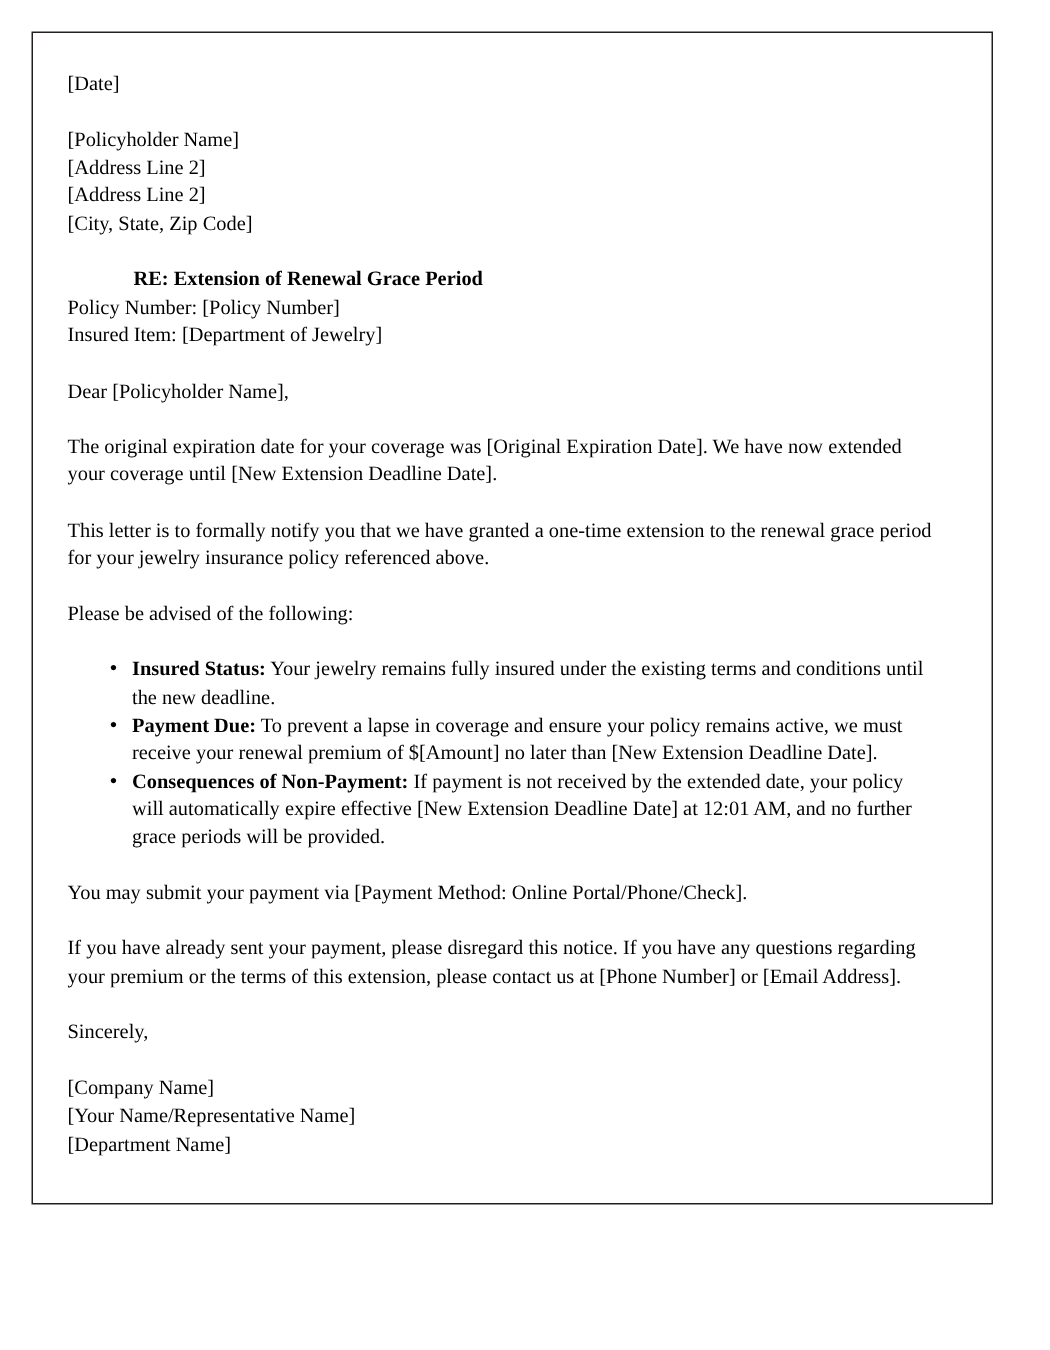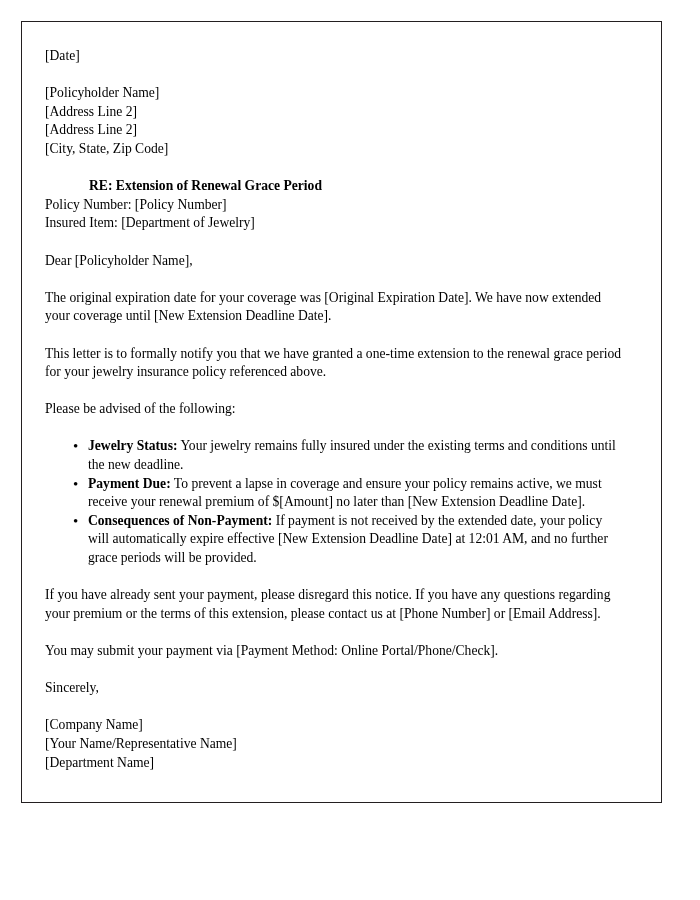--- a/index.html
+++ b/index.html
@@ -106,35 +106,35 @@
 
     <p class="para">The original expiration date for your coverage was [Original Expiration Date]. We have now extended your coverage until [New Extension Deadline Date].</p>
 
     <p class="para">This letter is to formally notify you that we have granted a one-time extension to the renewal grace period for your jewelry insurance policy referenced above.</p>
 
     <p class="para">Please be advised of the following:</p>
 
     <ul class="bullet-list">
       <li class="bullet-item">
         <span class="bullet-dot">•</span>
-        <span class="bullet-lead">Jewelry Status:</span><span class="bullet-text"> Your jewelry remains fully insured under the existing terms and conditions until the new deadline.</span>
+        <span class="bullet-lead">Insured Status:</span><span class="bullet-text"> Your jewelry remains fully insured under the existing terms and conditions until the new deadline.</span>
       </li>
       <li class="bullet-item">
         <span class="bullet-dot">•</span>
         <span class="bullet-lead">Payment Due:</span><span class="bullet-text"> To prevent a lapse in coverage and ensure your policy remains active, we must receive your renewal premium of $[Amount] no later than [New Extension Deadline Date].</span>
       </li>
       <li class="bullet-item">
         <span class="bullet-dot">•</span>
         <span class="bullet-lead">Consequences of Non-Payment:</span><span class="bullet-text"> If payment is not received by the extended date, your policy will automatically expire effective [New Extension Deadline Date] at 12:01 AM, and no further grace periods will be provided.</span>
       </li>
     </ul>
 
+    <p class="para">You may submit your payment via [Payment Method: Online Portal/Phone/Check].</p>
+
     <p class="para">If you have already sent your payment, please disregard this notice. If you have any questions regarding your premium or the terms of this extension, please contact us at [Phone Number] or [Email Address].</p>
-
-    <p class="para">You may submit your payment via [Payment Method: Online Portal/Phone/Check].</p>
 
     <p class="para">Sincerely,</p>
 
     <div class="block">
       <span class="line">[Company Name]</span>
       <span class="line">[Your Name/Representative Name]</span>
       <span class="line">[Department Name]</span>
     </div>
 
   </div>

